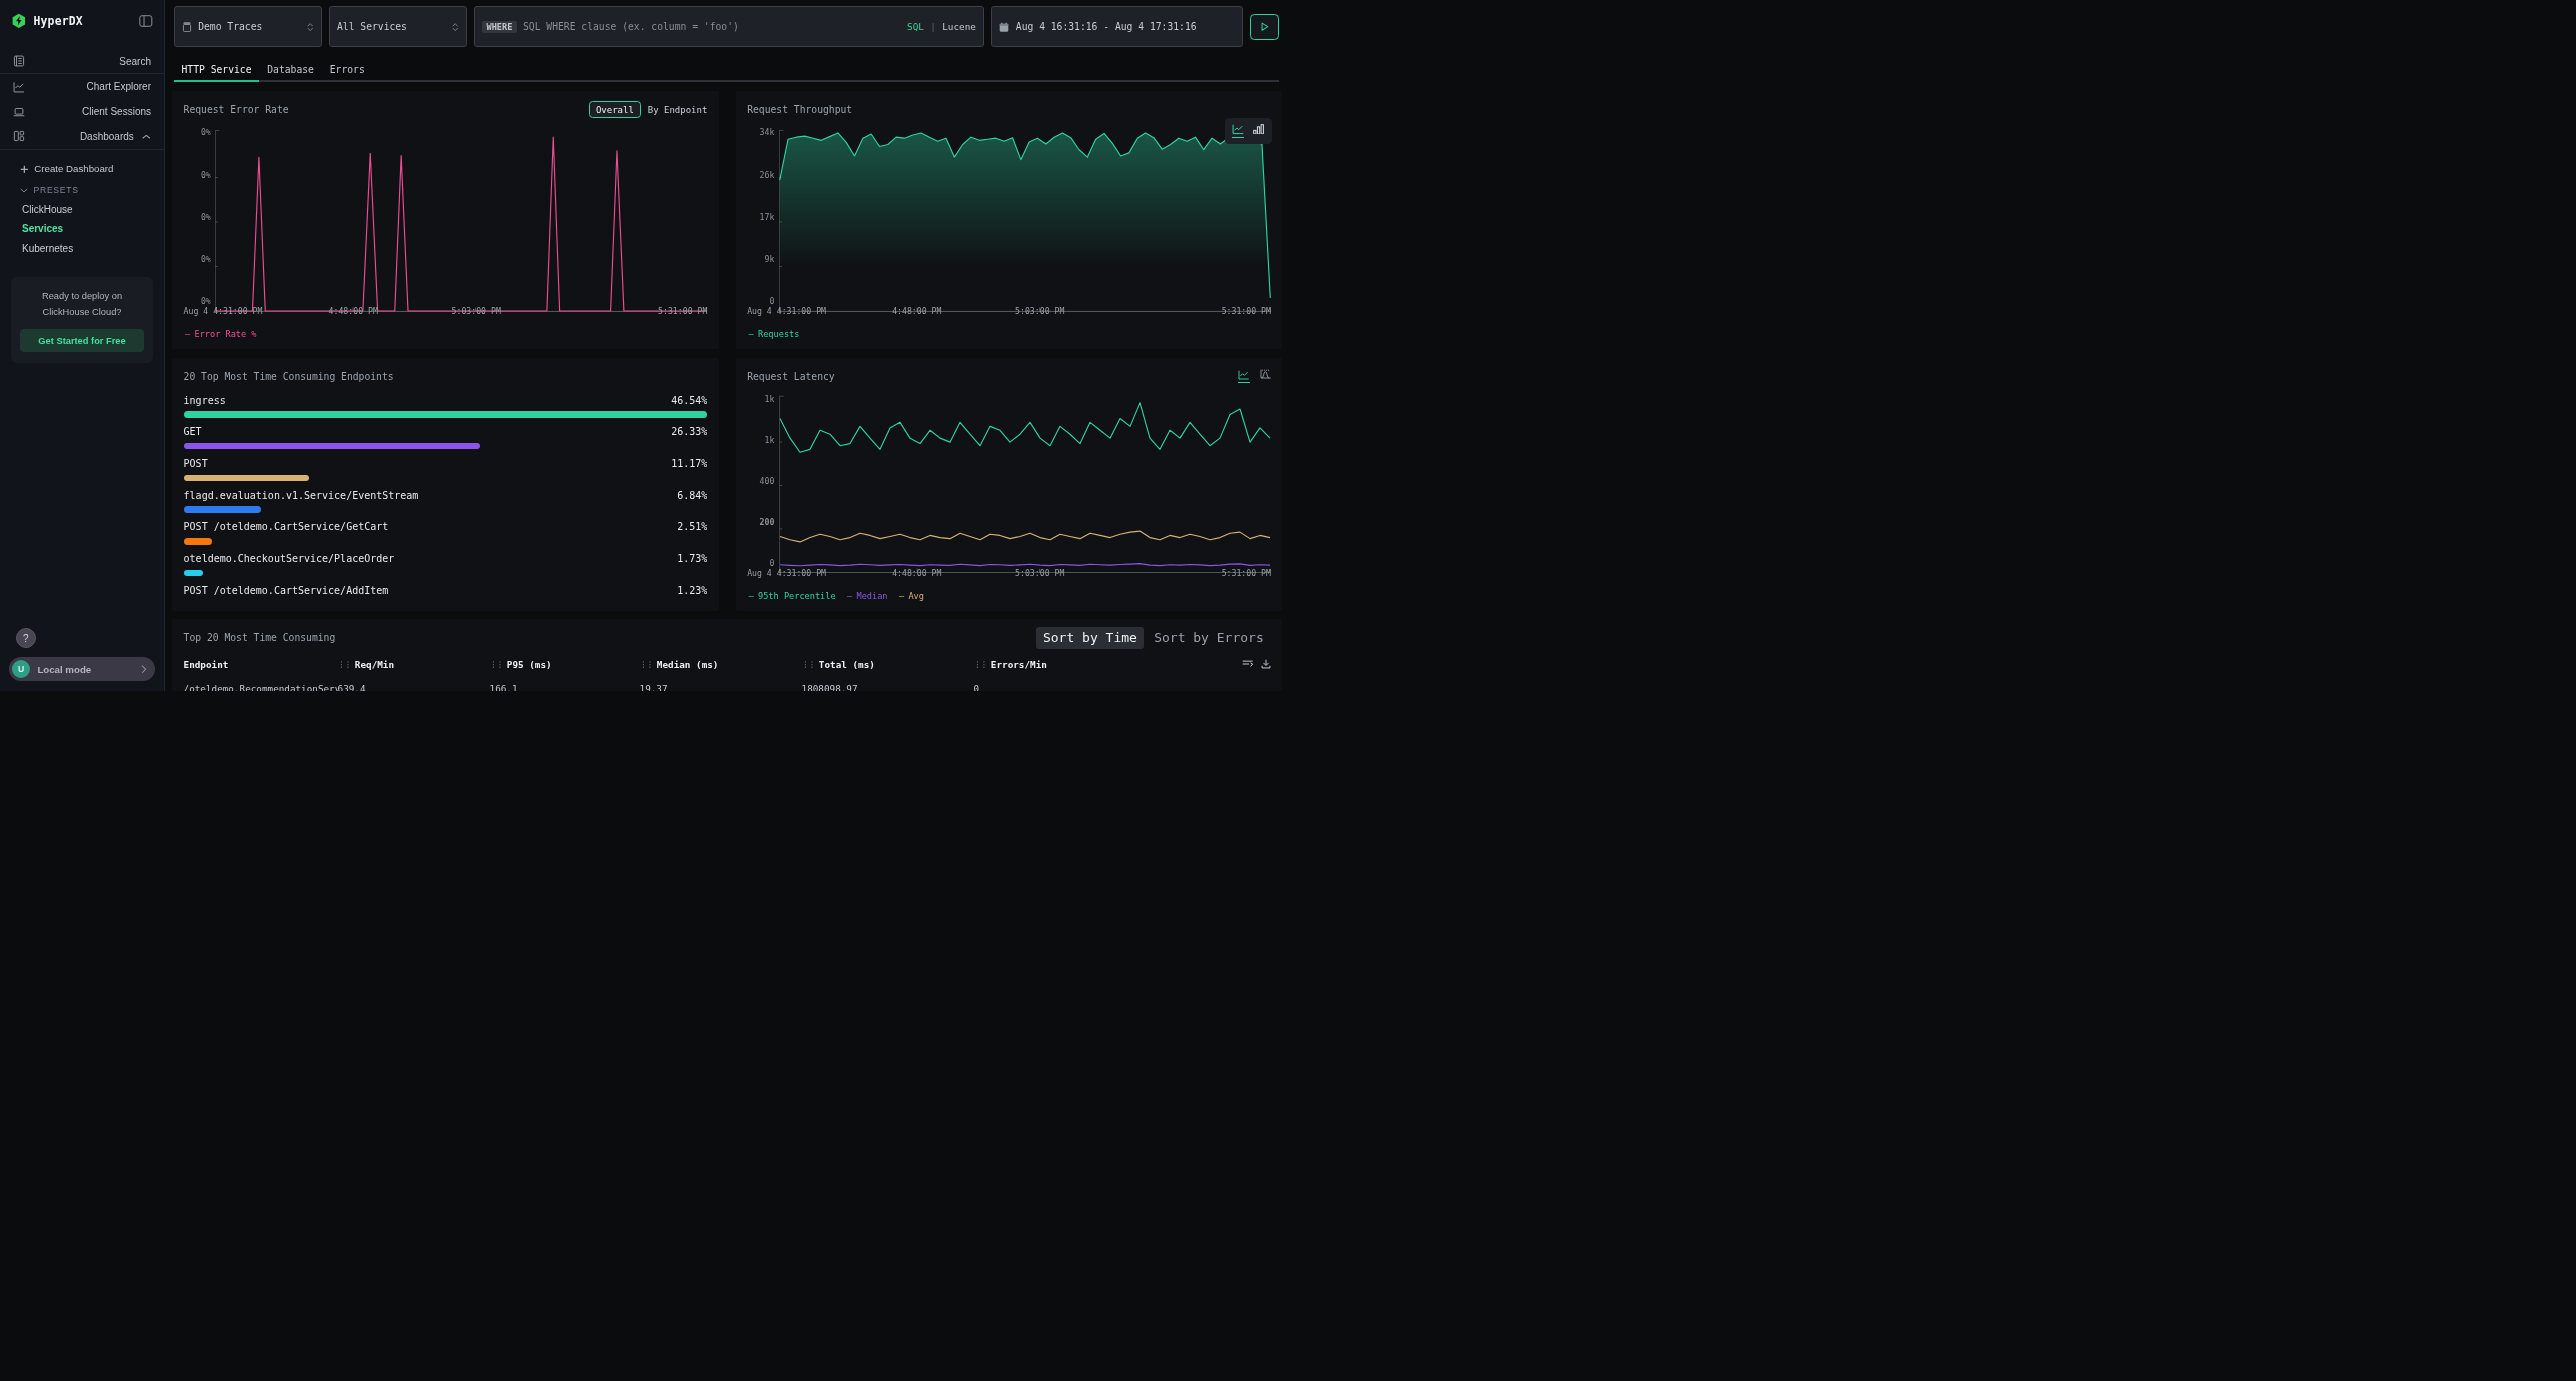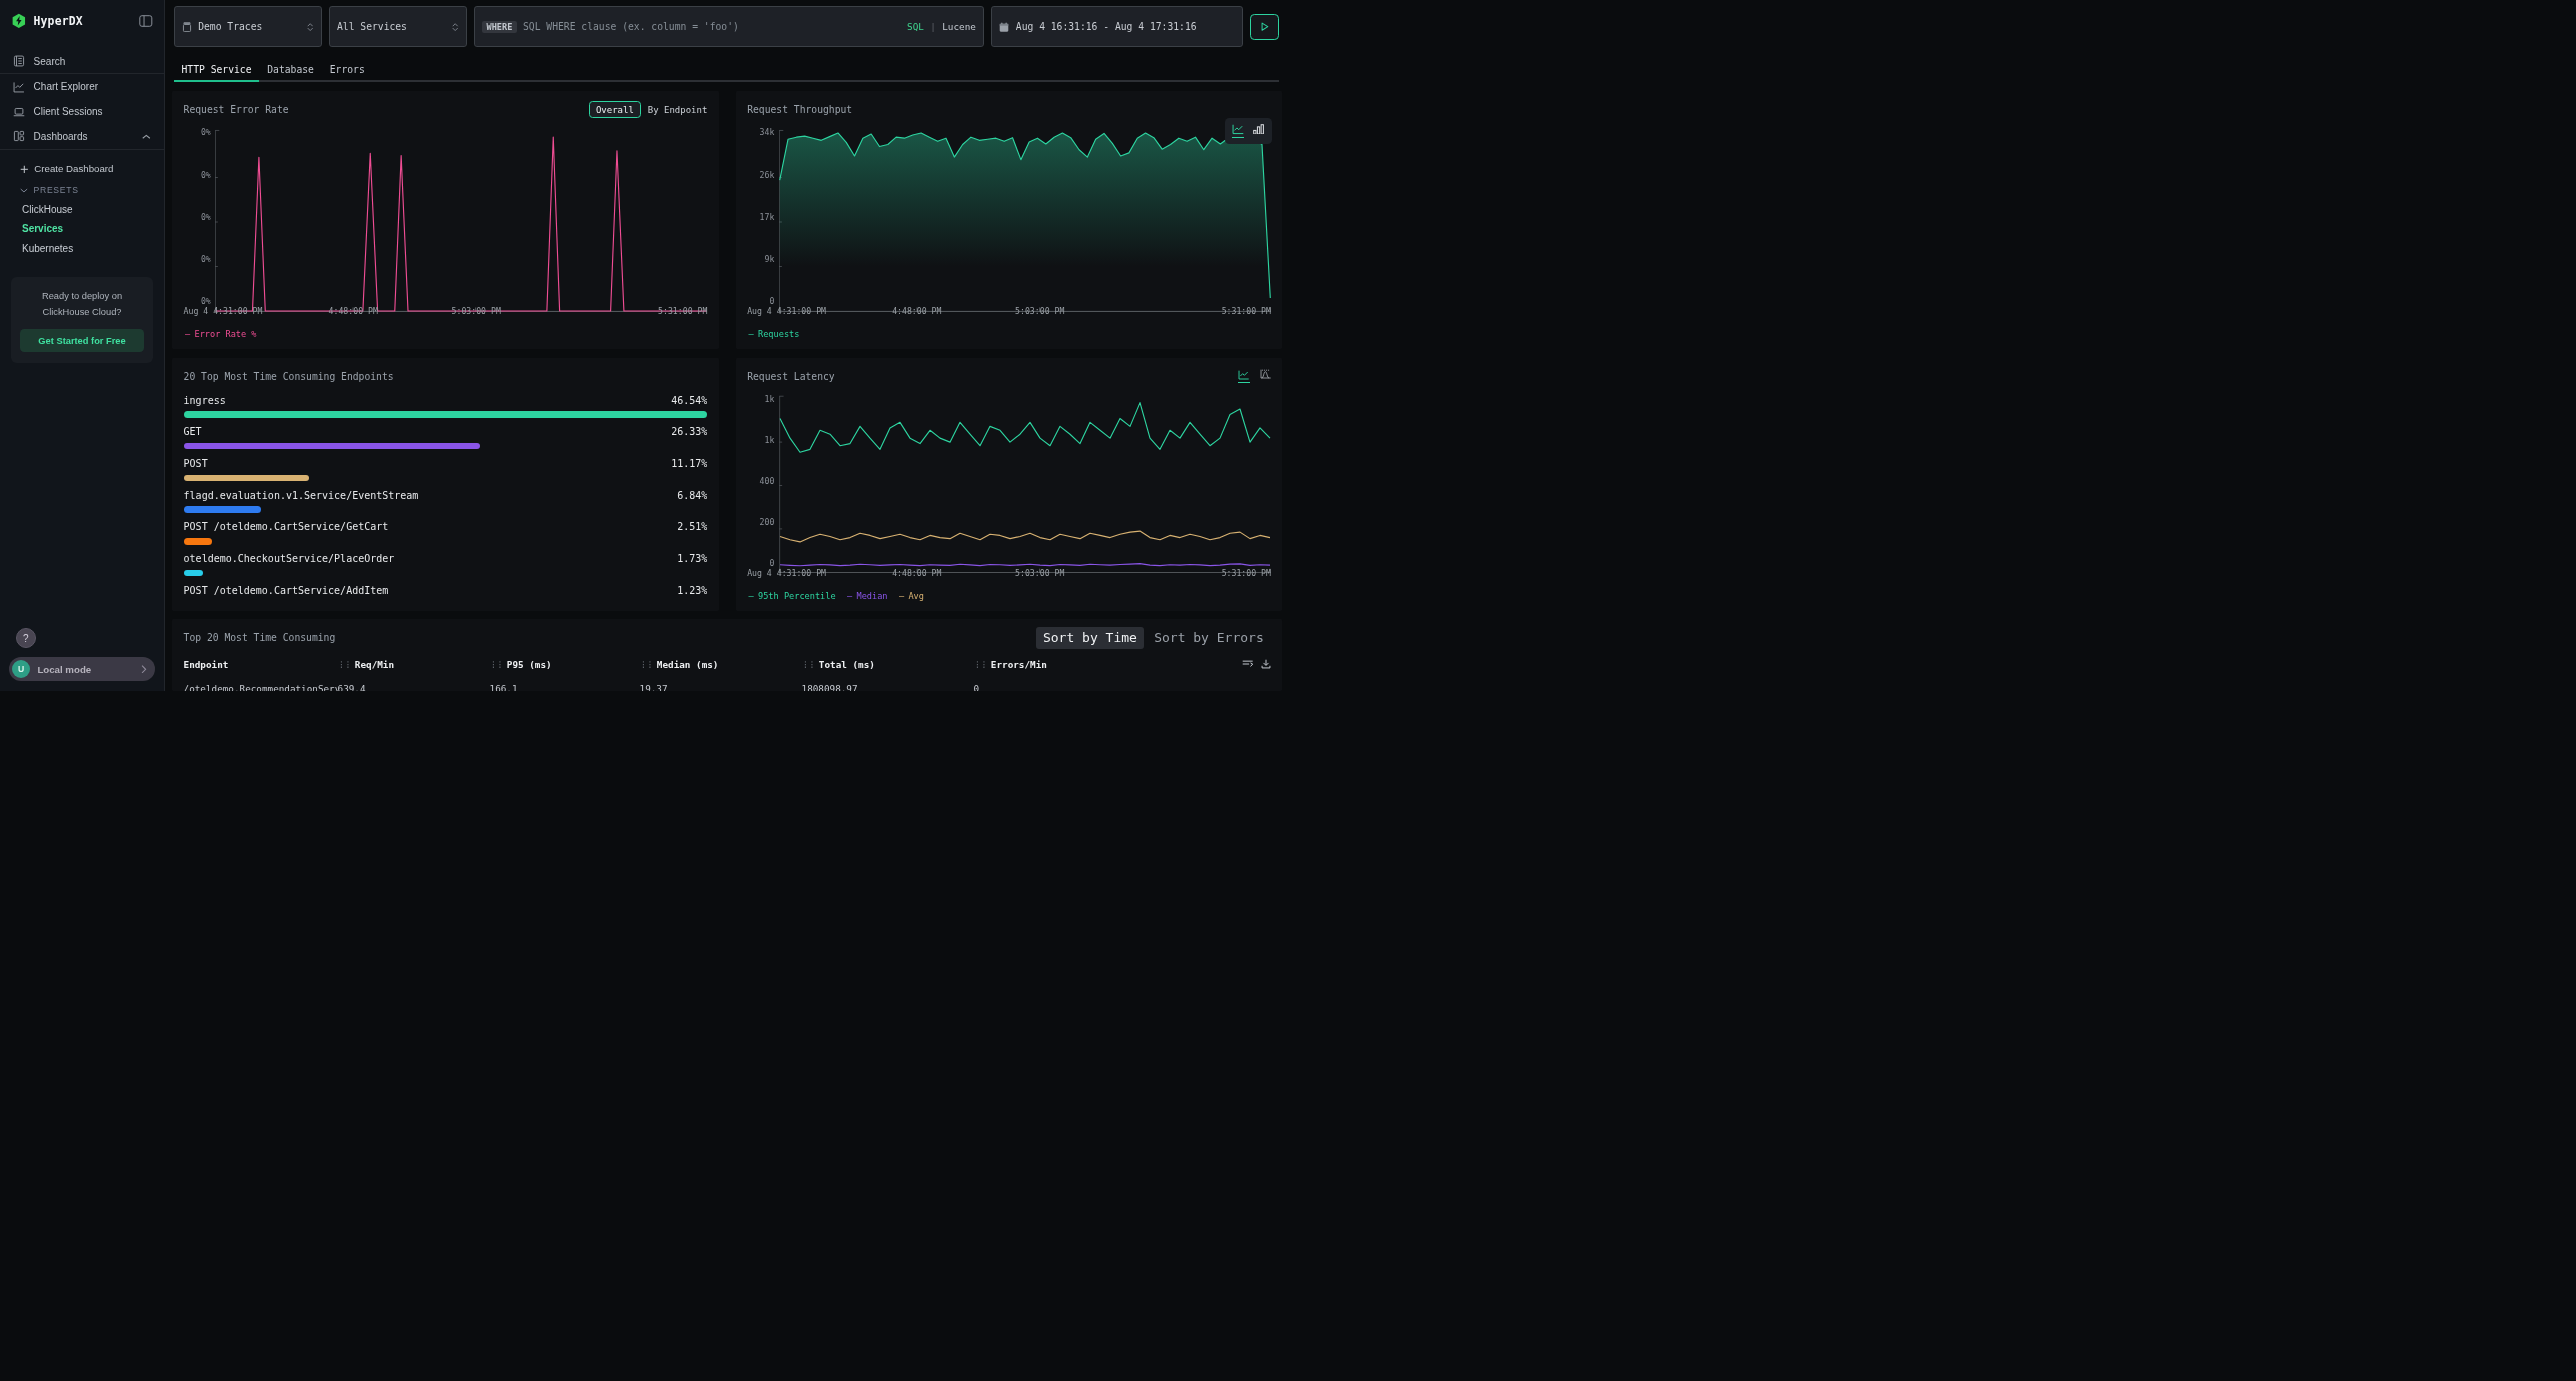--- a/index.html
+++ b/index.html
@@ -10,21 +10,21 @@
   
   .sidebar { width:165px; min-width:165px; background:#11151b; border-right:0.7px solid #22262c;
              display:flex; flex-direction:column; font-family:"Liberation Sans","DejaVu Sans",sans-serif; position:relative; }
   .logo-row { display:flex; align-items:center; padding:13px 11.4px 10px 11.4px; }
   .logo-hex { width:15.7px; height:15.7px; margin-right:6.4px; }
   .logo-text { font-weight:bold; font-size:11.4px; color:#f2f4f6; letter-spacing:0.2px; font-family:"DejaVu Sans Mono",monospace; flex:1; }
   .collapse-btn { color:#8b919a; display:flex; }
   .nav { padding-top:10px; }
   .nav-item { display:flex; align-items:center; gap:8.6px; padding:6.4px 13px; font-size:10px; color:#c3c8cf; cursor:pointer; }
   .nav-item svg { flex:0 0 auto; }
-  .nav-item .lbl { flex:1; }
+  .nav-item .lbl { flex:1;text-align:right; }
   .nav-div { border-bottom:0.7px solid #22262c; }
   .subnav { padding:8.6px 0 0 0; }
   .sub-item { display:flex; align-items:center; gap:5.7px; padding:5px 13px 5px 20px; font-size:9.7px; color:#c3c8cf; }
   .presets { color:#7c8494; font-size:8.6px; letter-spacing:0.7px; padding:5.7px 13px 4.3px 20px; display:flex; gap:5.7px; align-items:center;}
   .preset-item { padding:4.3px 13px 4.3px 22px; font-size:10px; color:#c9ced5; cursor:pointer; }
   .preset-item.active { color:#4fe3a3; font-weight:bold; }
   .promo { margin:18.6px 11.4px 0 11.4px; background:#191d23; border-radius:5.7px; padding:11.4px 8.6px; text-align:center; }
   .promo-line { color:#aeb4bc; font-size:9.3px; line-height:1.75; }
   .promo-btn { margin-top:8.6px; width:100%; background:#1d3a30; color:#3fe0a0; font-weight:bold;
                font-size:9.3px; border:none; border-radius:4.3px; padding:6.4px 4.3px; cursor:pointer;
@@ -465,21 +465,21 @@
                   <line x1="12" y1="1.8" x2="13.6" y2="1.8"></line>
                 </svg>
             </span>
           </span>
         </div>
         <div class="chart-wrap">
           <div class="yaxis">
               <div class="ylab" style="top: calc(0% + 5.7px);">1k</div>
               <div class="ylab" style="top: calc(25% + 4.1px);">1k</div>
               <div class="ylab" style="top: calc(50% + 2.5px);">400</div>
-              <div class="ylab" style="top: calc(75% + 0.9px);">200</div>
+              <div class="ylab" style="top: calc(75% + 0.9px); font-weight: bold;">200</div>
               <div class="ylab" style="top: calc(100% - 0.7px);">0</div>
             </div>
           <div class="plot">
               <svg width="492" height="180" viewBox="0 0 688 252">
                 <line x1="0.5" y1="4" x2="0.5" y2="252" stroke="#55595f" stroke-width="1"></line>
                 <line x1="0" y1="251.5" x2="688" y2="251.5" stroke="#7a7f85" stroke-width="1"></line>
                 <line x1="0.5" y1="4.5" x2="6" y2="4.5" stroke="#55595f" stroke-width="1"></line>
                 <line x1="0" y1="251" x2="4" y2="251" stroke="#55595f" stroke-width="1"></line>
                 <line x1="0" y1="190.25" x2="4" y2="190.25" stroke="#55595f" stroke-width="1"></line>
                 <line x1="0" y1="129.5" x2="4" y2="129.5" stroke="#55595f" stroke-width="1"></line>

